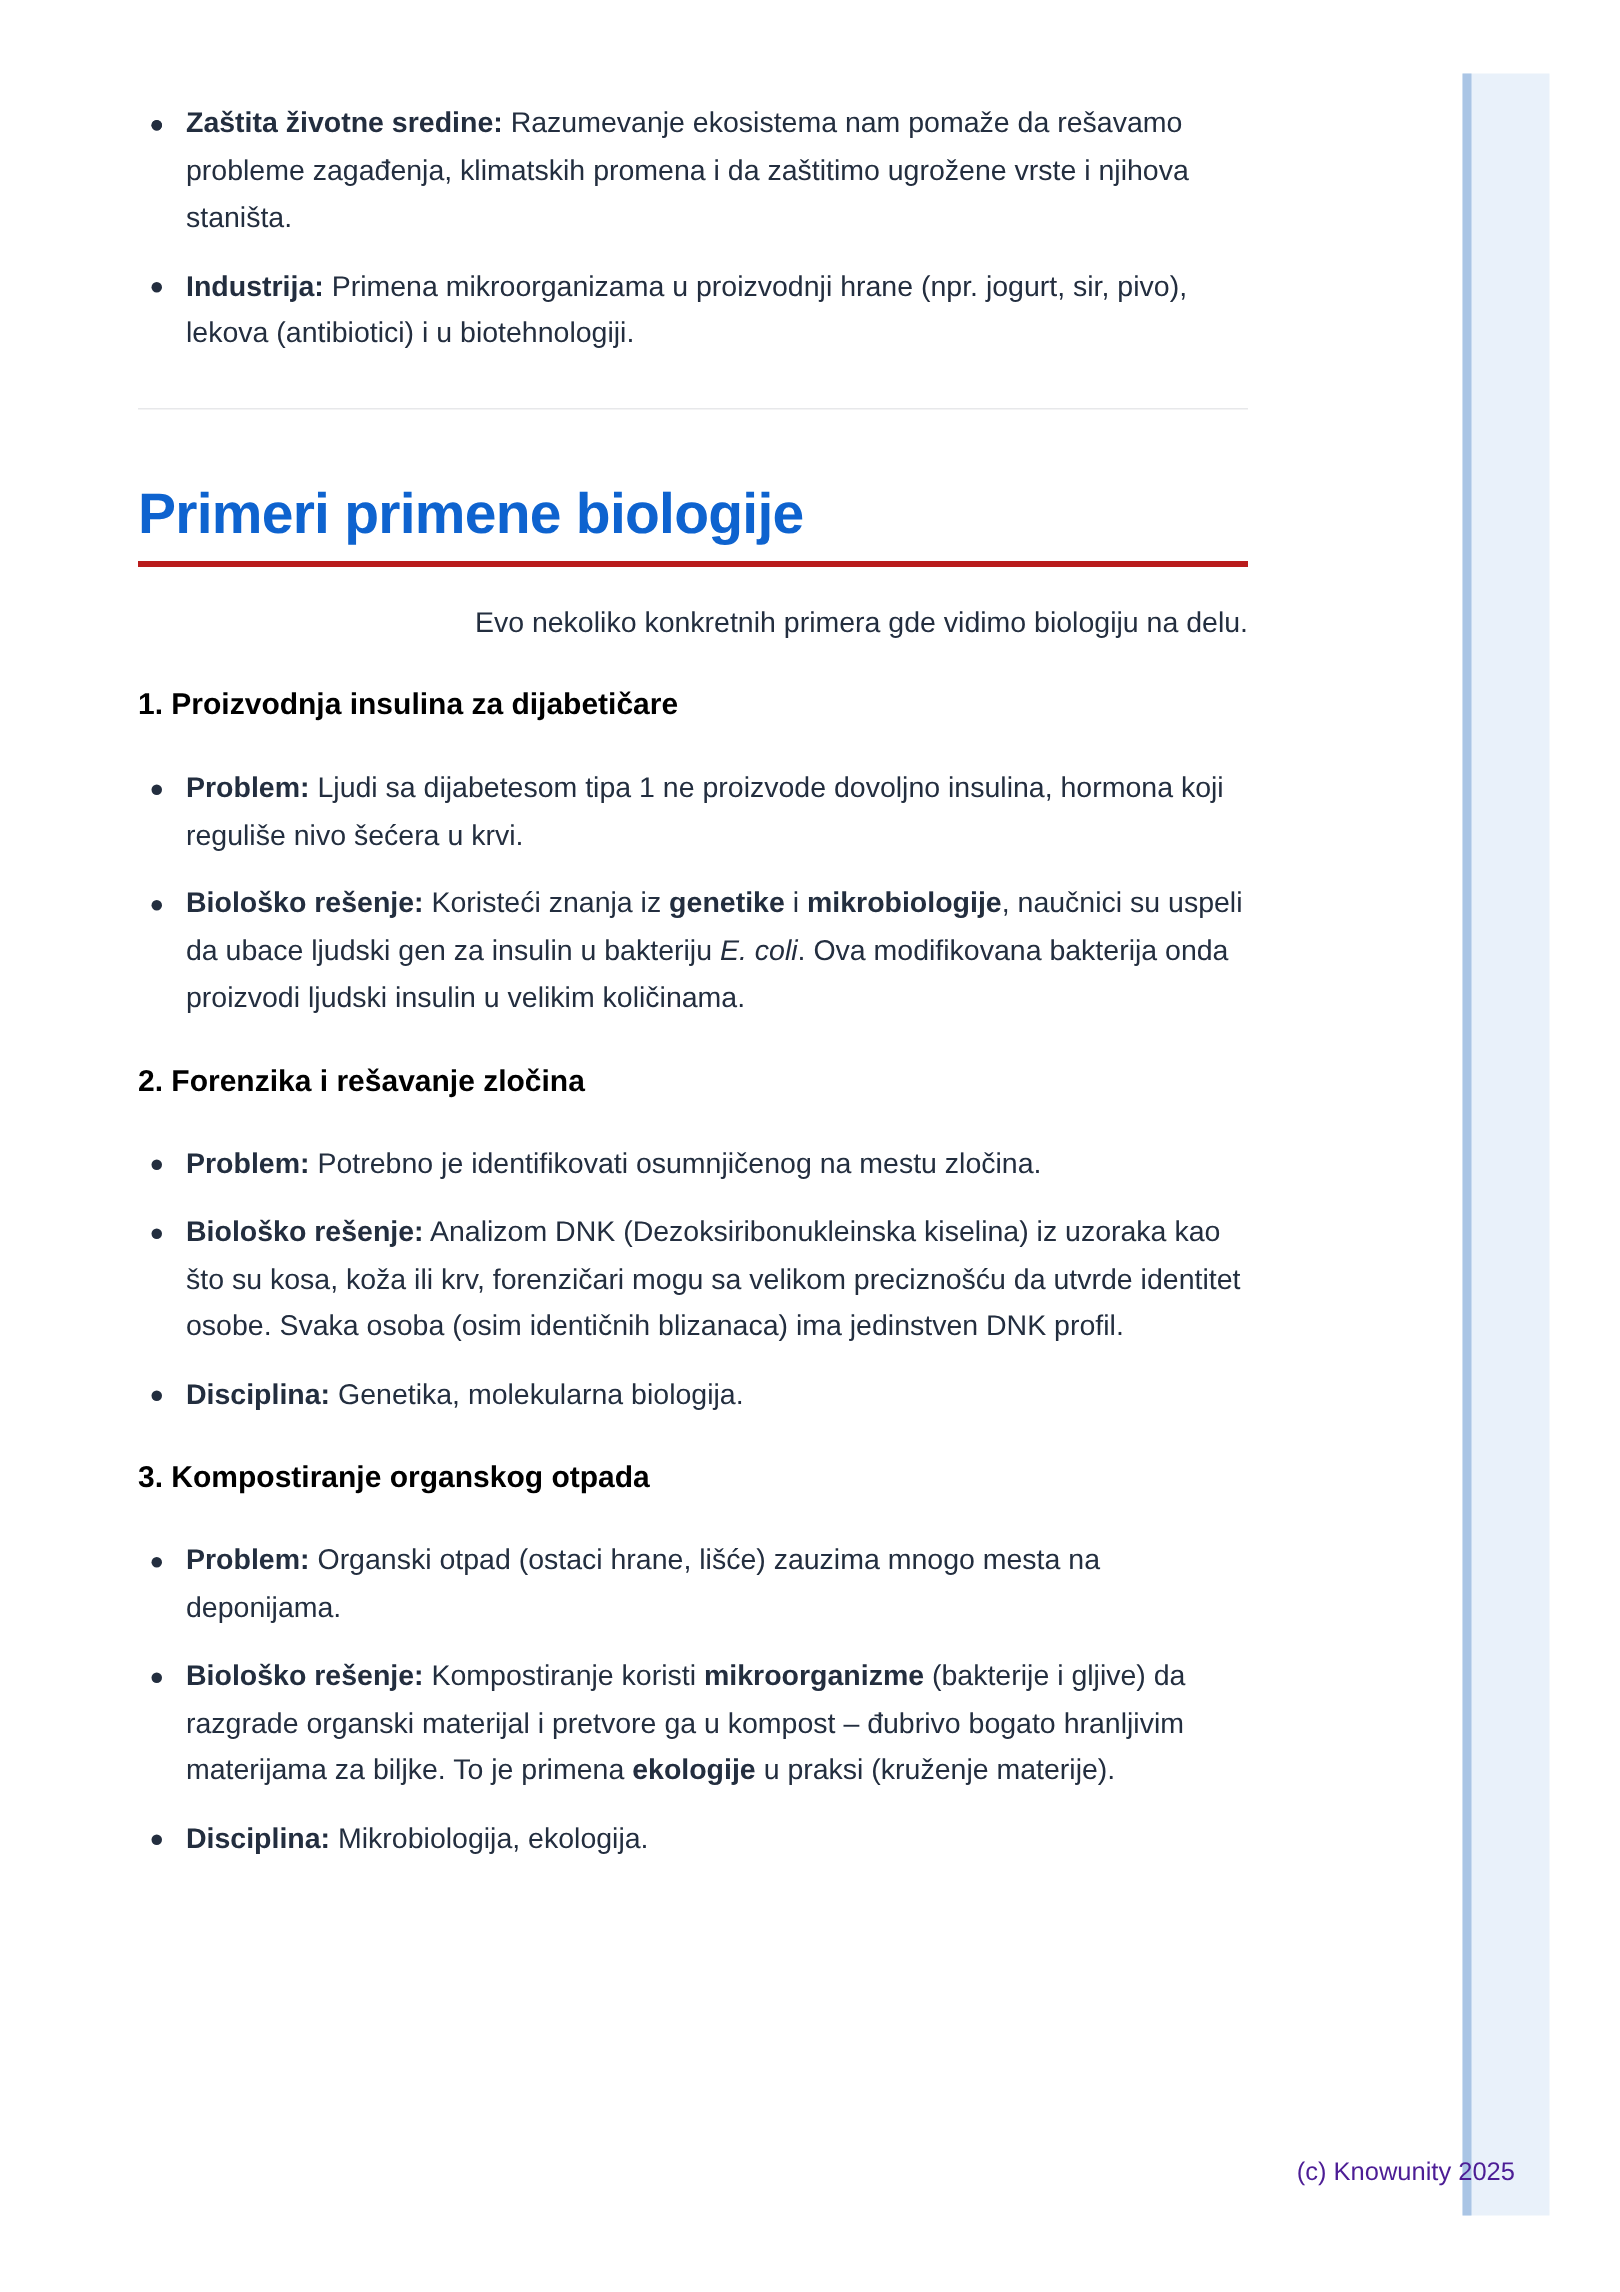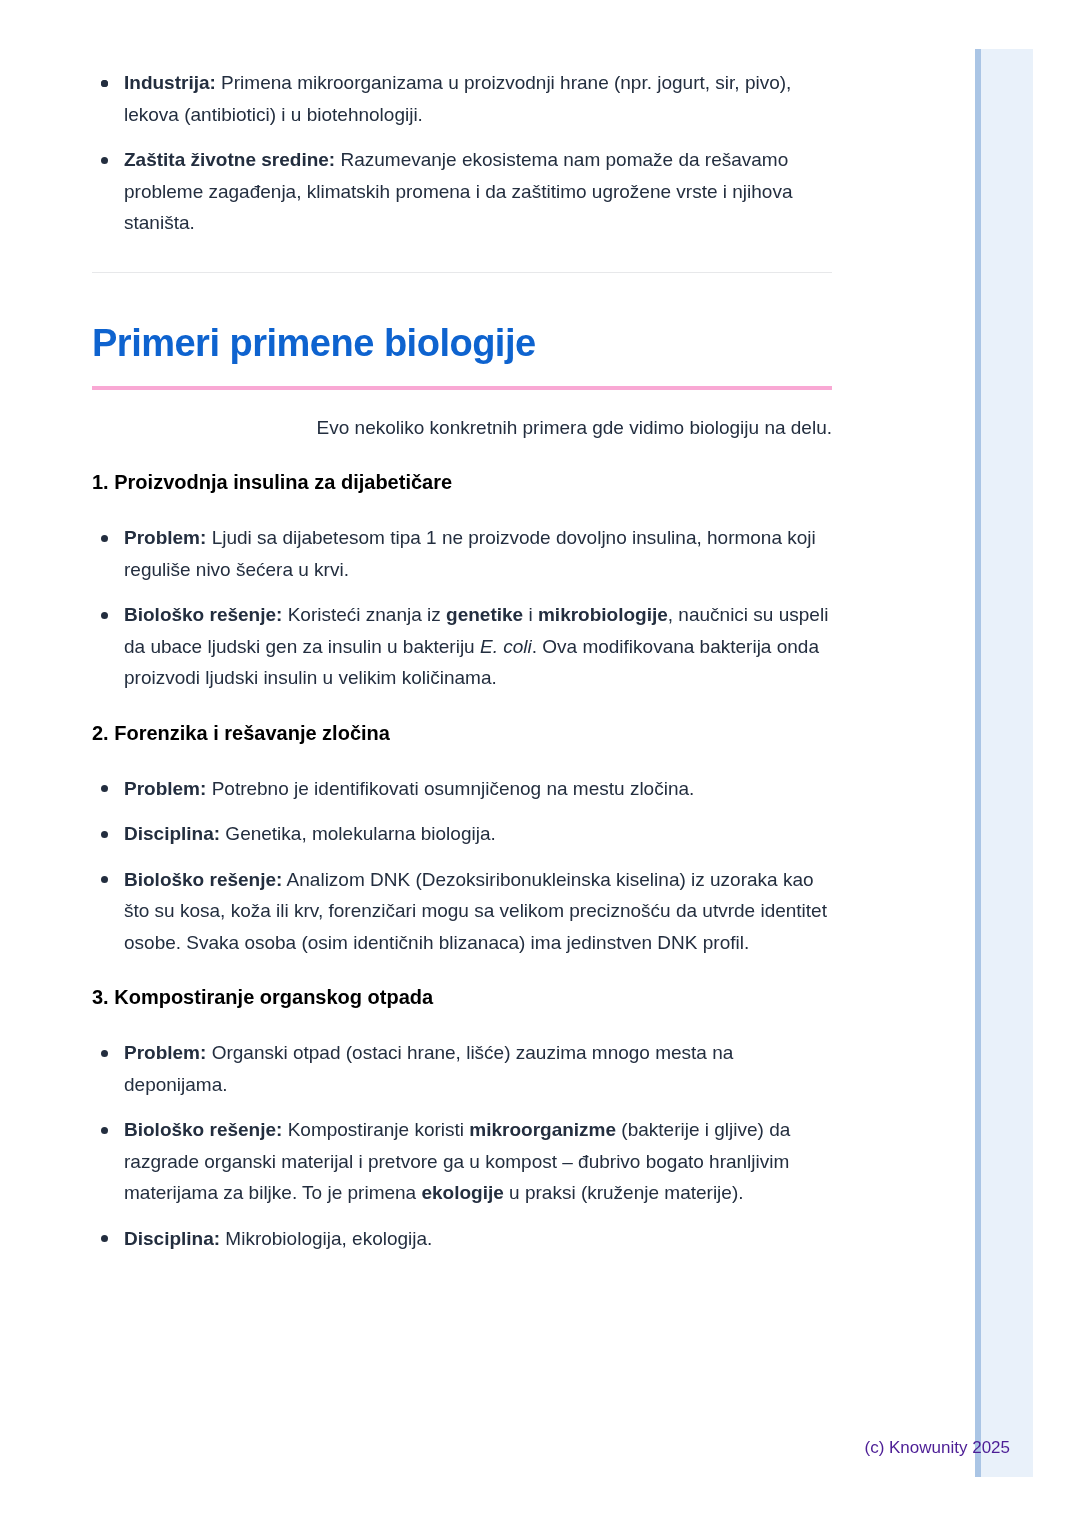--- a/index.html
+++ b/index.html
@@ -44,22 +44,22 @@
     background: #e7e8ea;
     margin: 33px 0 0 0;
   }
   h1.section-title {
     font-size: 38px;
     line-height: 48px;
     font-weight: bold;
     color: #0e63cf;
     letter-spacing: -0.5px;
     margin: 46px 0 0 0;
-    padding-bottom: 19px;
-    border-bottom: 4px solid #f9a8d4;
+    padding-bottom: 7px;
+    border-bottom: 4px solid #b91c1c;
   }
   p.section-intro {
     font-size: 19px;
     line-height: 31.5px;
     margin: 22px 0 0 0;
     text-align: right;
   }
   h3.example-heading {
     font-size: 20px;
     line-height: 28px;
@@ -86,42 +86,42 @@
     white-space: nowrap;
   }
 </style>
 </head>
 <body>
 
 <div class="content">
   <div id="intro-list-slot">
       <ul class="blist">
         <li><span class="dot"></span></li>
+        <li><span class="dot"></span><span><span class="b">Zaštita životne sredine:</span><span> Razumevanje ekosistema nam pomaže da rešavamo probleme zagađenja, klimatskih promena i da zaštitimo ugrožene vrste i njihova staništa.</span></span></li>
         <li><span class="dot"></span><span><span class="b">Industrija:</span><span> Primena mikroorganizama u proizvodnji hrane (npr. jogurt, sir, pivo), lekova (antibiotici) i u biotehnologiji.</span></span></li>
-        <li><span class="dot"></span><span><span class="b">Zaštita životne sredine:</span><span> Razumevanje ekosistema nam pomaže da rešavamo probleme zagađenja, klimatskih promena i da zaštitimo ugrožene vrste i njihova staništa.</span></span></li>
       </ul>
     </div>
 
   <hr class="divider">
 
   <h1 class="section-title">Primeri primene biologije</h1>
 
   <p class="section-intro">Evo nekoliko konkretnih primera gde vidimo biologiju na delu.</p>
 
   <div id="examples-slot">
       <h3 class="example-heading">1. Proizvodnja insulina za dijabetičare</h3>
       <ul class="blist">
         <li><span class="dot"></span><span><span class="b">Problem:</span><span> Ljudi sa dijabetesom tipa 1 ne proizvode dovoljno insulina, hormona koji reguliše nivo šećera u krvi.</span></span></li>
         <li><span class="dot"></span><span><span class="b">Biološko rešenje:</span><span> Koristeći znanja iz </span><span class="b">genetike</span><span> i </span><span class="b">mikrobiologije</span><span>, naučnici su uspeli da ubace ljudski gen za insulin u bakteriju </span><span class="i">E. coli</span><span>. Ova modifikovana bakterija onda proizvodi ljudski insulin u velikim količinama.</span></span></li>
       </ul>
       <h3 class="example-heading">2. Forenzika i rešavanje zločina</h3>
       <ul class="blist">
         <li><span class="dot"></span><span><span class="b">Problem:</span><span> Potrebno je identifikovati osumnjičenog na mestu zločina.</span></span></li>
+        <li><span class="dot"></span><span><span class="b">Biološko rešenje:</span><span> Analizom DNK (Dezoksiribonukleinska kiselina) iz uzoraka kao što su kosa, koža ili krv, forenzičari mogu sa velikom preciznošću da utvrde identitet osobe. Svaka osoba (osim identičnih blizanaca) ima jedinstven DNK profil.</span></span></li>
         <li><span class="dot"></span><span><span class="b">Disciplina:</span><span> Genetika, molekularna biologija.</span></span></li>
-        <li><span class="dot"></span><span><span class="b">Biološko rešenje:</span><span> Analizom DNK (Dezoksiribonukleinska kiselina) iz uzoraka kao što su kosa, koža ili krv, forenzičari mogu sa velikom preciznošću da utvrde identitet osobe. Svaka osoba (osim identičnih blizanaca) ima jedinstven DNK profil.</span></span></li>
       </ul>
       <h3 class="example-heading">3. Kompostiranje organskog otpada</h3>
       <ul class="blist">
         <li><span class="dot"></span><span><span class="b">Problem:</span><span> Organski otpad (ostaci hrane, lišće) zauzima mnogo mesta na deponijama.</span></span></li>
         <li><span class="dot"></span><span><span class="b">Biološko rešenje:</span><span> Kompostiranje koristi </span><span class="b">mikroorganizme</span><span> (bakterije i gljive) da razgrade organski materijal i pretvore ga u kompost – đubrivo bogato hranljivim materijama za biljke. To je primena </span><span class="b">ekologije</span><span> u praksi (kruženje materije).</span></span></li>
         <li><span class="dot"></span><span><span class="b">Disciplina:</span><span> Mikrobiologija, ekologija.</span></span></li>
       </ul>
     </div>
 </div>
 

